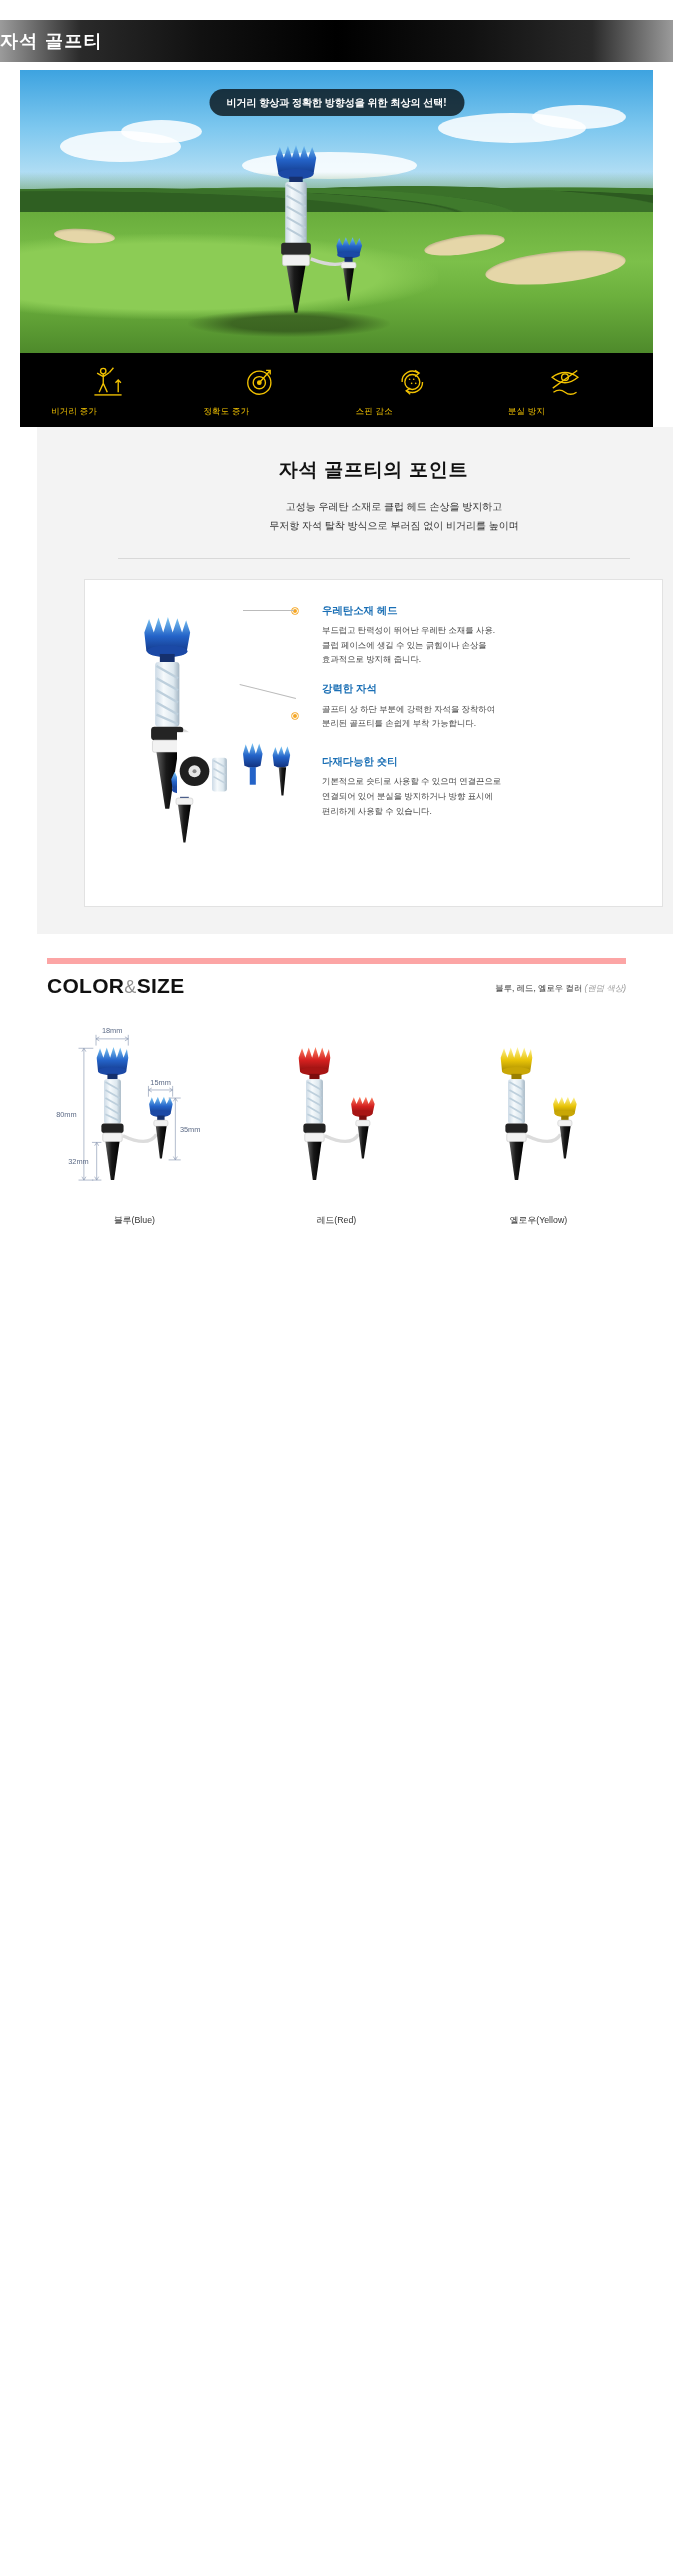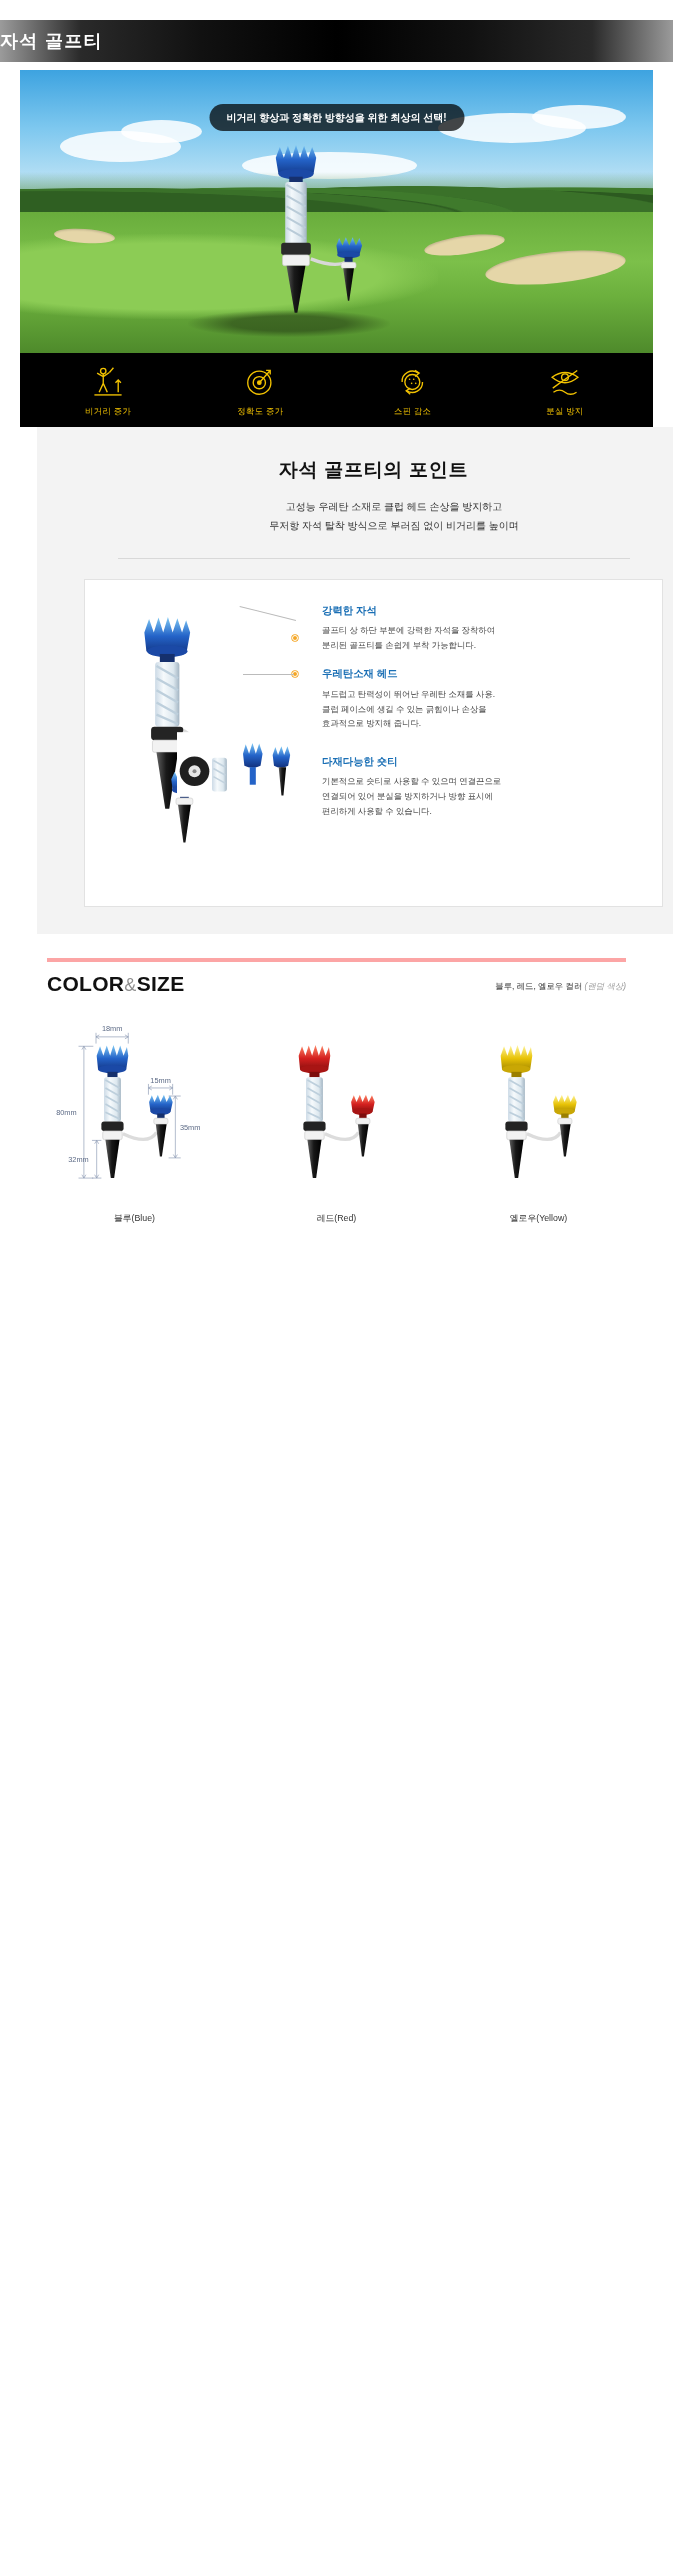--- a/index.html
+++ b/index.html
@@ -80,37 +80,37 @@
   }
   .hero .b1 { width:141px; height:31px; left:465px; top:182px; transform:rotate(-6deg); }
   .hero .b2 { width:81px; height:17.5px; left:404px; top:166px; transform:rotate(-8deg); }
   .hero .b3 { width:61px;  height:13.5px; left:34px;  top:159px; transform:rotate(4deg); }
   .hero .shadow-arc {
     position:absolute; left:168px; top:240px; width:202px; height:27px;
     background:radial-gradient(ellipse at 50% 50%, rgba(0,0,0,.35) 0 40%, rgba(0,0,0,0) 72%);
   }
 
   .hero-badge {
-    position:absolute; left:50%; top:34px; transform:translateX(-50%);
+    position:absolute; left:50%; top:19px; transform:translateX(-50%);
     background:rgba(0,0,0,0.72);
     color:#fff; font-size:10px; font-weight:bold;
     padding:6.7px 17.5px; border-radius:13.5px;
     white-space:nowrap;
   }
 
   
   .hero-product { position:absolute; left:214px; top:73px; width:155px; height:182px; }
 
   
   .icon-bar {
     width:633px; margin:0 auto; background:#000000;
     height:74px; display:flex; align-items:center; justify-content:space-around;
     padding:0 12px;
   }
-  .icon-item { text-align:center; width:114px; }
+  .icon-item { text-align:left; width:114px; }
   .icon-item .glyph { height:38px; display:flex; align-items:center; justify-content:center; }
   .icon-item .cap { color:#f2c200; font-size:8.4px; margin-top:5.4px; letter-spacing:0.3px; }
 
   
   .point-sec { width:673px; background:#f3f3f3; padding:30px 0 27px 0; margin-top:0;margin-left:37px; }
   .point-title {
     text-align:center; font-size:19px; font-weight:bold; color:#111; letter-spacing:0.7px;
   }
   .point-desc {
     text-align:center; margin-top:15px; font-size:10px; line-height:1.85; color:#333;padding-left:41px;
@@ -135,21 +135,21 @@
     background:#f5a623; border:1.3px solid #fff; box-shadow:0 0 0 0.7px #f5a623;
   }
   .lead-line { position:absolute; background:#bbb; height:0.7px; }
 
   .mini-shot {
     position:absolute; right:5.4px; top:132px; width:128px; height:65px;
   }
 
   
   .cs-sec { width:673px; background:#ffffff; padding:24px 0 32px 0; }
-  .cs-head { width:579px; margin:0 auto; display:flex; align-items:flex-end; justify-content:space-between; border-top:4px solid #fca5a5; padding-top:10.8px;}
+  .cs-head { width:579px; margin:0 auto; display:flex; align-items:flex-end; justify-content:space-between; border-top:6px solid #fca5a5; padding-top:10.8px;}
   .cs-head h3 { margin:0; font-size:21px; letter-spacing:0.3px; font-weight:bold; color:#111; }
   .cs-head h3 .amp { color:#8e8e8e; font-weight:normal; font-size:18px; }
   .cs-head .cs-note { font-size:8.4px; color:#333; padding-bottom:4px; }
   .cs-head .cs-note .gray { color:#9a9a9a;font-style:italic; }
 
   .cs-row { width:606px; margin:17.5px auto 0 auto; display:flex; }
   .cs-col { flex:1; text-align:center; position:relative; height:202px; }
   .cs-cap { font-size:8.8px; color:#333; margin-top:4px; }
 
   svg { display:block; }
@@ -364,41 +364,41 @@
             <g transform="translate(140,18)">
               <path d="M2 16 L6 4 L10 16 L15 3 L19 16 L24 3 L28 16 L25 32 Q14 38 4 32 Z" fill="url(#bh2)"></path>
               <path d="M11 34 L22 34 L18 76 L15 76 Z" fill="url(#bt2)"></path>
             </g>
           </svg>
         </div>
       </div>
 
       <div class="detail-right">
 
-        <div class="feat f2">
-          <h4>강력한 자석</h4>
-          <p>
-            <span>골프티 상 하단 부분에 강력한 자석을 장착하여</span><br>
-            <span>분리된 골프티를 손쉽게 부착 가능합니다.</span>
-          </p>
-          <span class="callout-dot" style="left:-30px; top:31px;"></span>
-          <span class="lead-line" style="left:-84px; top:16px; width:58px; transform:rotate(14deg); transform-origin:right center;"></span>
-        </div>
-
         <div class="feat f1">
           <h4>우레탄소재 헤드</h4>
           <p>
             <span>부드럽고 탄력성이 뛰어난 우레탄 소재를 사용.</span><br>
             <span>클럽 페이스에 생길 수 있는 긁힘이나 손상을</span><br>
             <span>효과적으로 방지해 줍니다.</span>
           </p>
           <span class="callout-dot" style="left:-30px; top:4px;"></span>
           <span class="lead-line" style="left:-79px; top:6.7px; width:51px;"></span>
         </div>
 
+        <div class="feat f2">
+          <h4>강력한 자석</h4>
+          <p>
+            <span>골프티 상 하단 부분에 강력한 자석을 장착하여</span><br>
+            <span>분리된 골프티를 손쉽게 부착 가능합니다.</span>
+          </p>
+          <span class="callout-dot" style="left:-30px; top:31px;"></span>
+          <span class="lead-line" style="left:-84px; top:16px; width:58px; transform:rotate(14deg); transform-origin:right center;"></span>
+        </div>
+
         <div class="feat f3">
           <h4>다재다능한 숏티</h4>
           <p>
             <span>기본적으로 숏티로 사용할 수 있으며 연결끈으로</span><br>
             <span>연결되어 있어 분실을 방지하거나 방향 표시에</span><br>
             <span>편리하게 사용할 수 있습니다.</span>
           </p>
         </div>
 
       </div>

